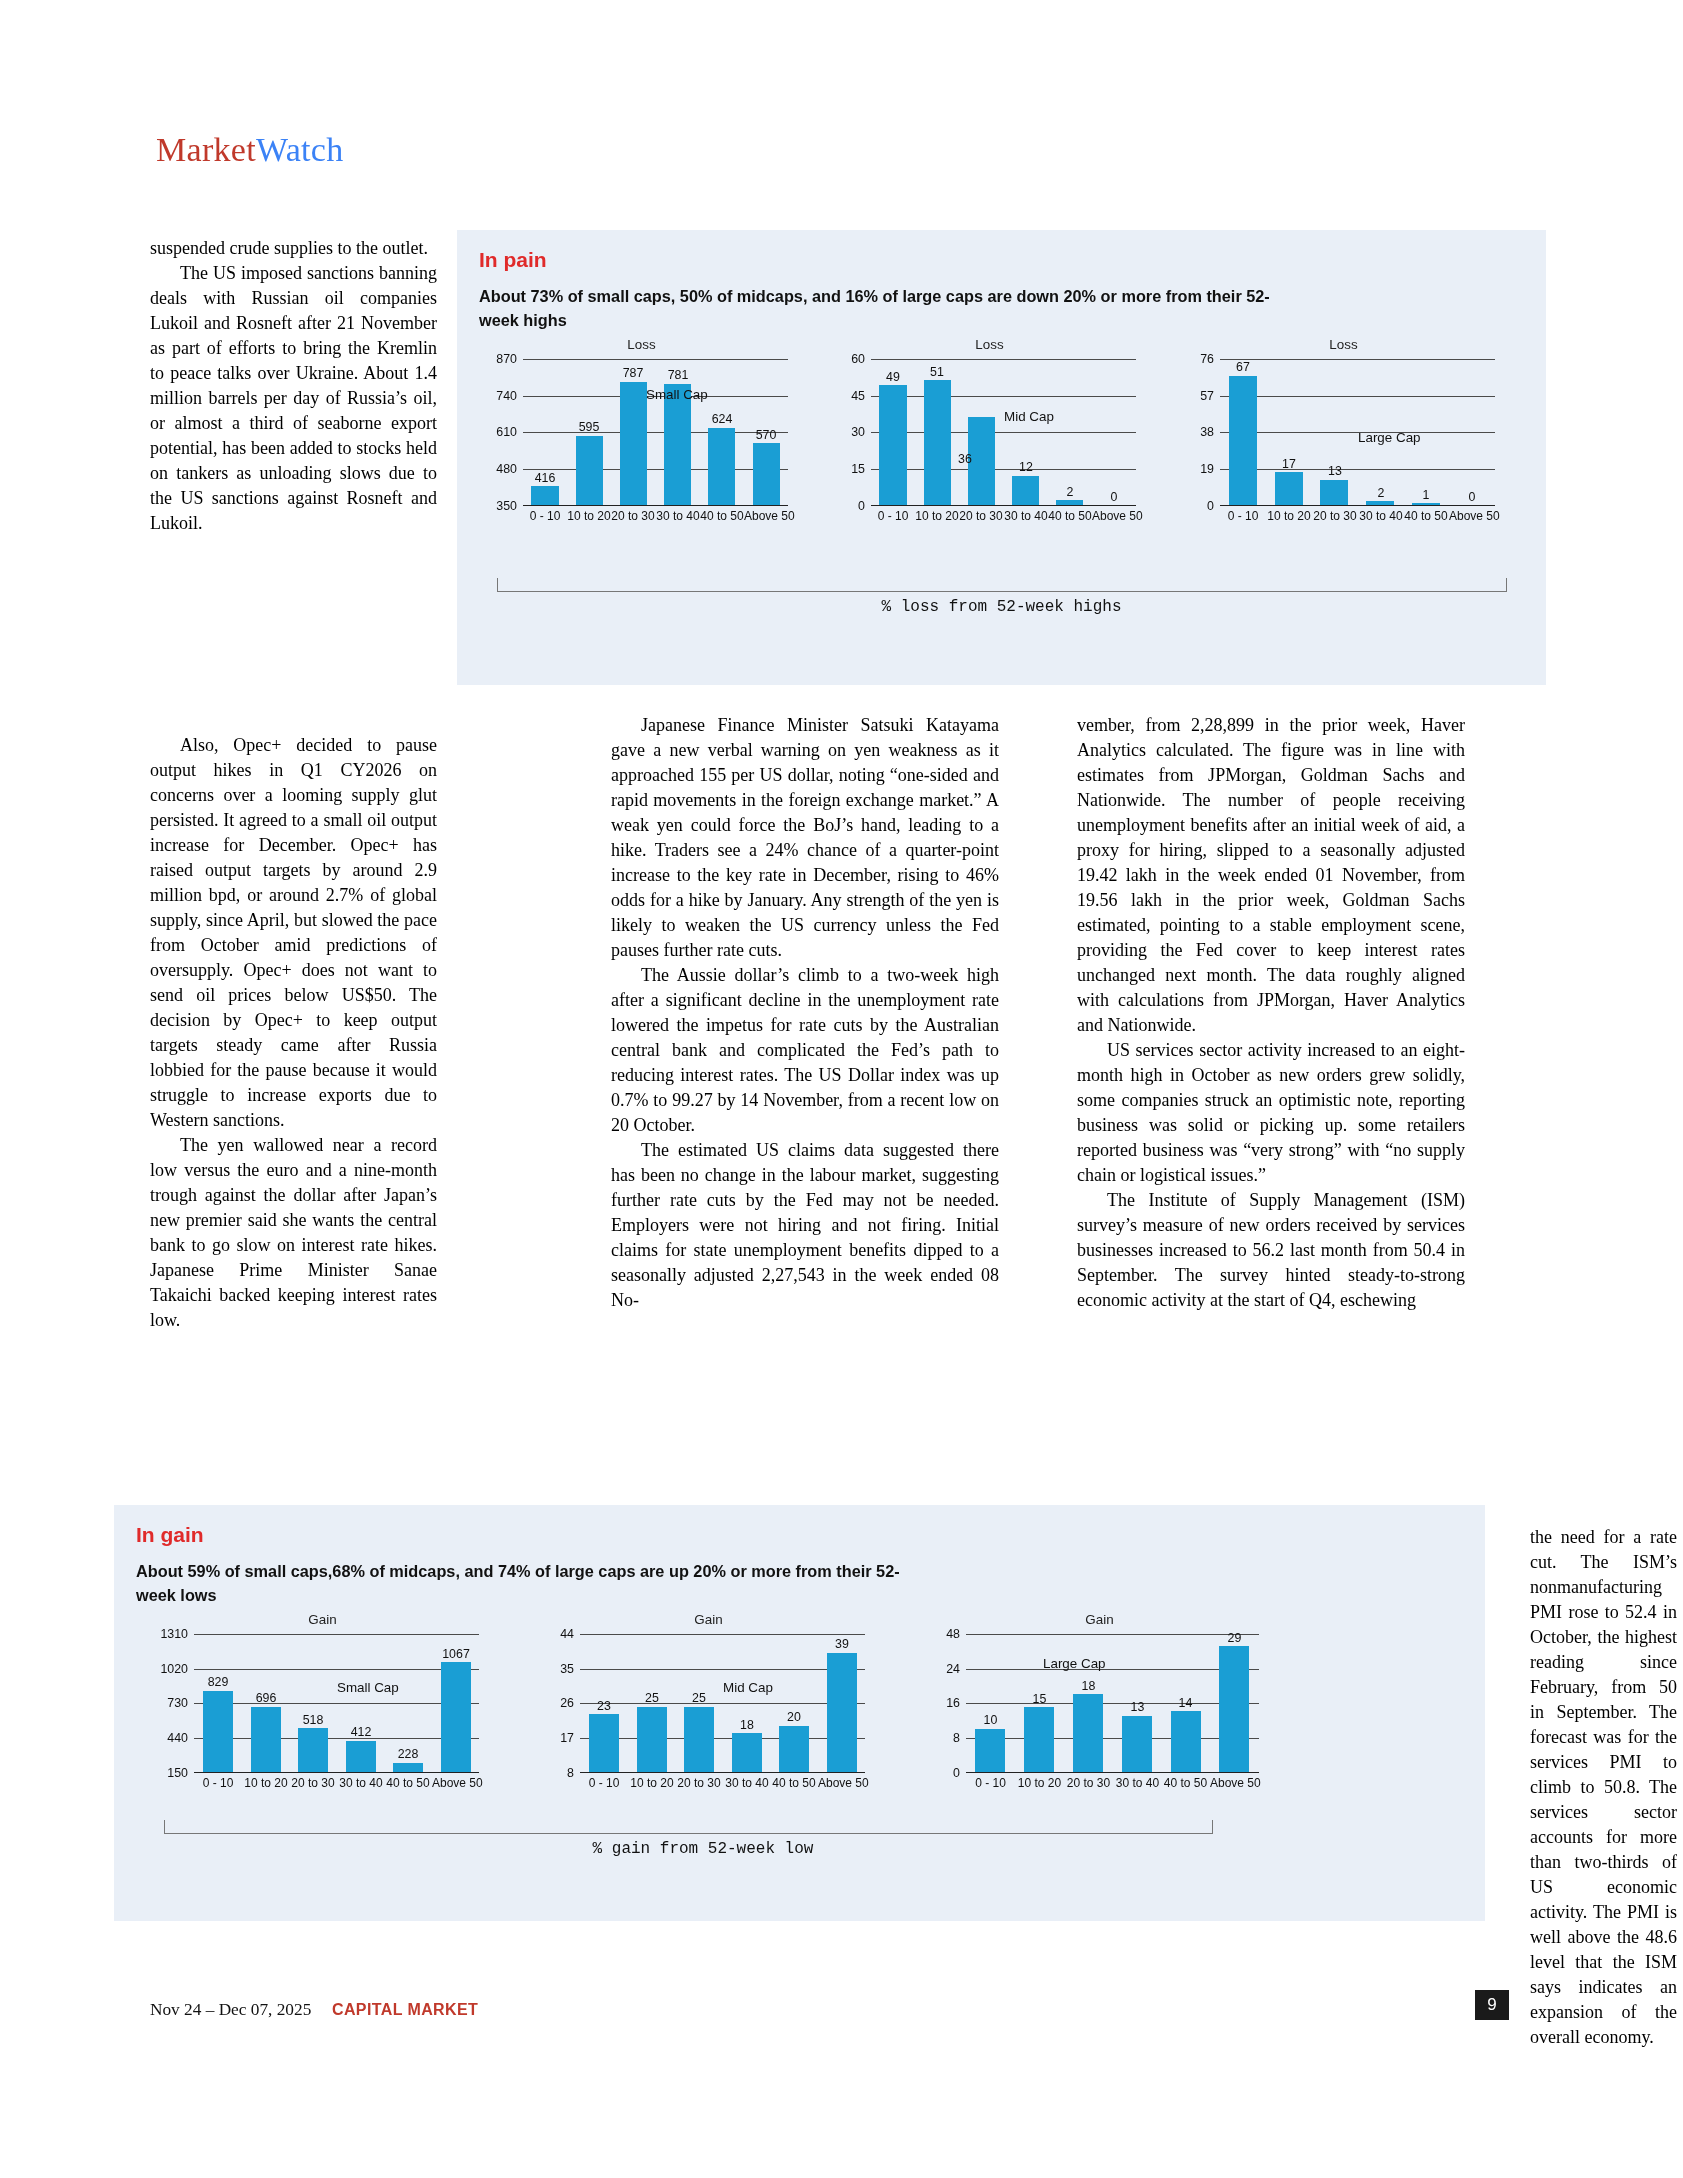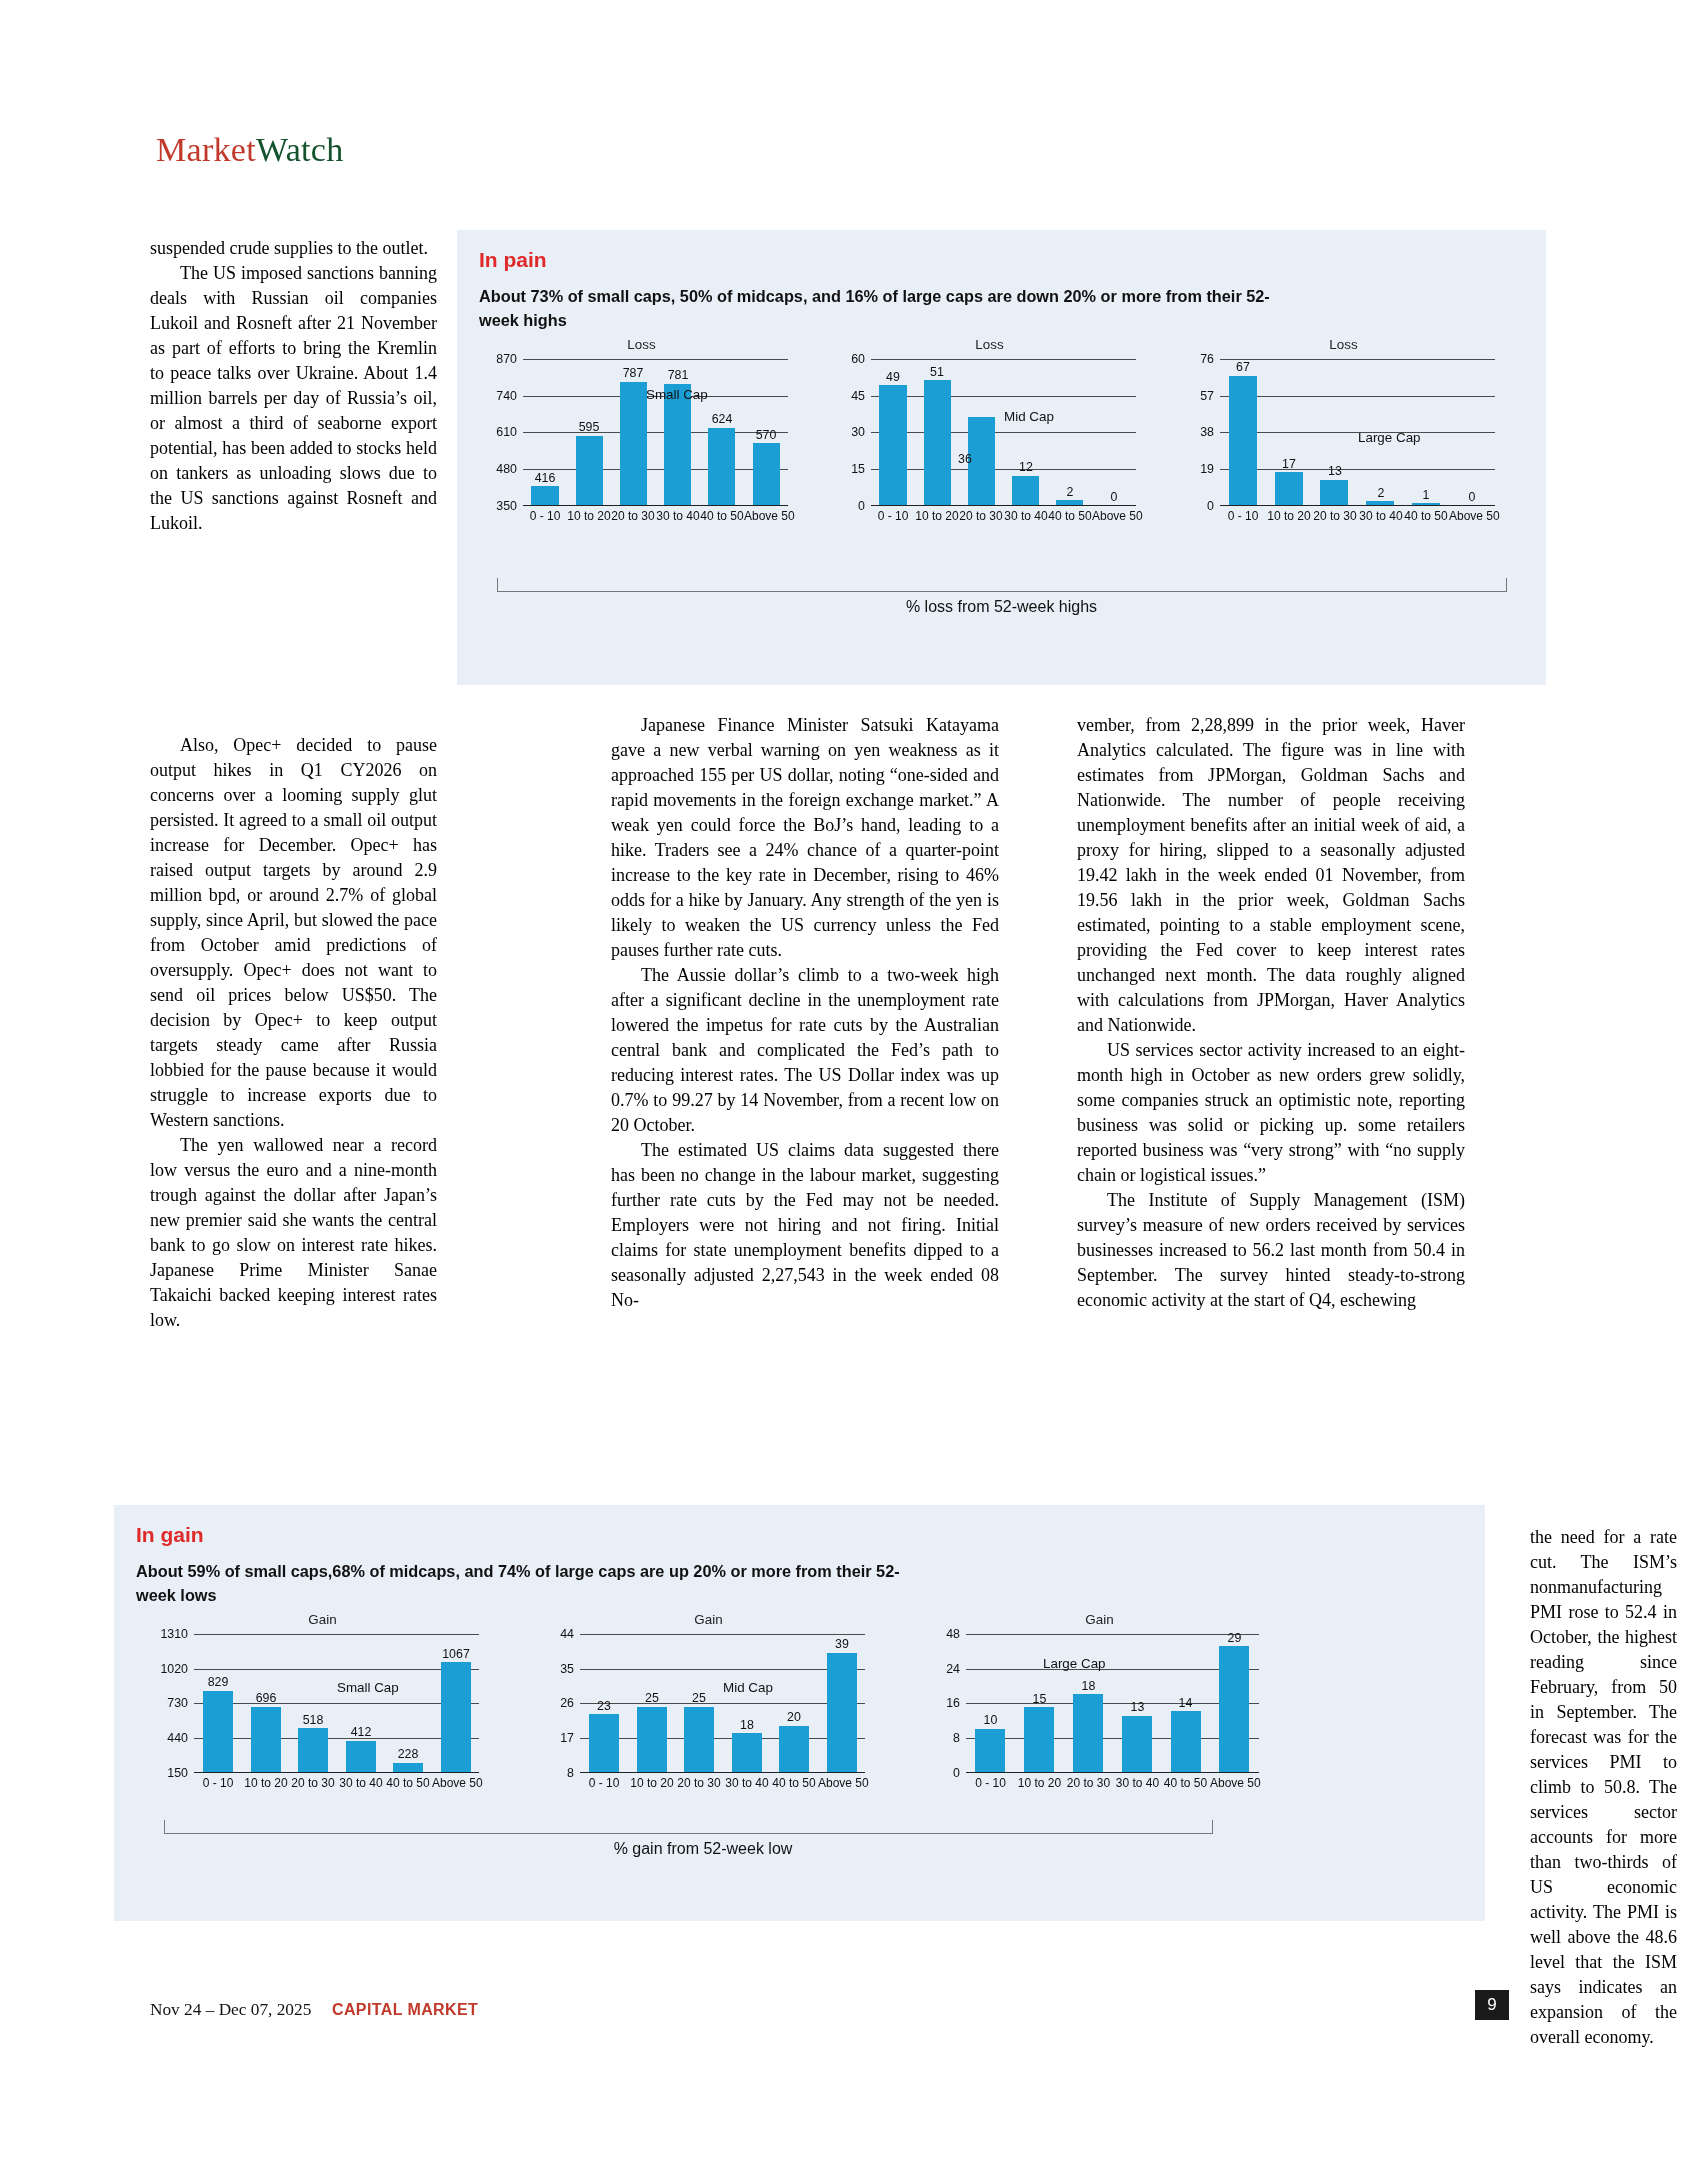--- a/index.html
+++ b/index.html
@@ -18,21 +18,21 @@
     padding: 0;
   }
   
   .masthead {
     position: absolute;
     left: 156px; top: 131px;
     font-size: 34px;
     letter-spacing: 0.3px;
   }
   .masthead .m1 { color: #c0392b; font-family: "Liberation Serif", serif; }
-  .masthead .m2 { color: #14532d; margin-top: 15px; }
+  .masthead .m2 { color: #3b82f6; margin-top: 15px; }
 
   
   .col {
     position: absolute;
     font-size: 18px;
     line-height: 25px;
     text-align: justify;
     text-justify: inter-word;
     hyphens: auto;
   }
@@ -63,21 +63,21 @@
   .panel-sub {
     font-family: "Liberation Sans", sans-serif;
     font-weight: bold;
     font-size: 16.3px;
     line-height: 24px;
     color: #111;
     position: absolute;
   }
   .axis-note {
     position: absolute;
-    font-family: Liberation Sans, sans-serif;
+    font-family: Liberation Mono, monospace;
     font-size: 16px;
     color: #111;
   }
 
   
   .chart {
     position: absolute;
   }
   .chart .ctitle {
     position: absolute;

